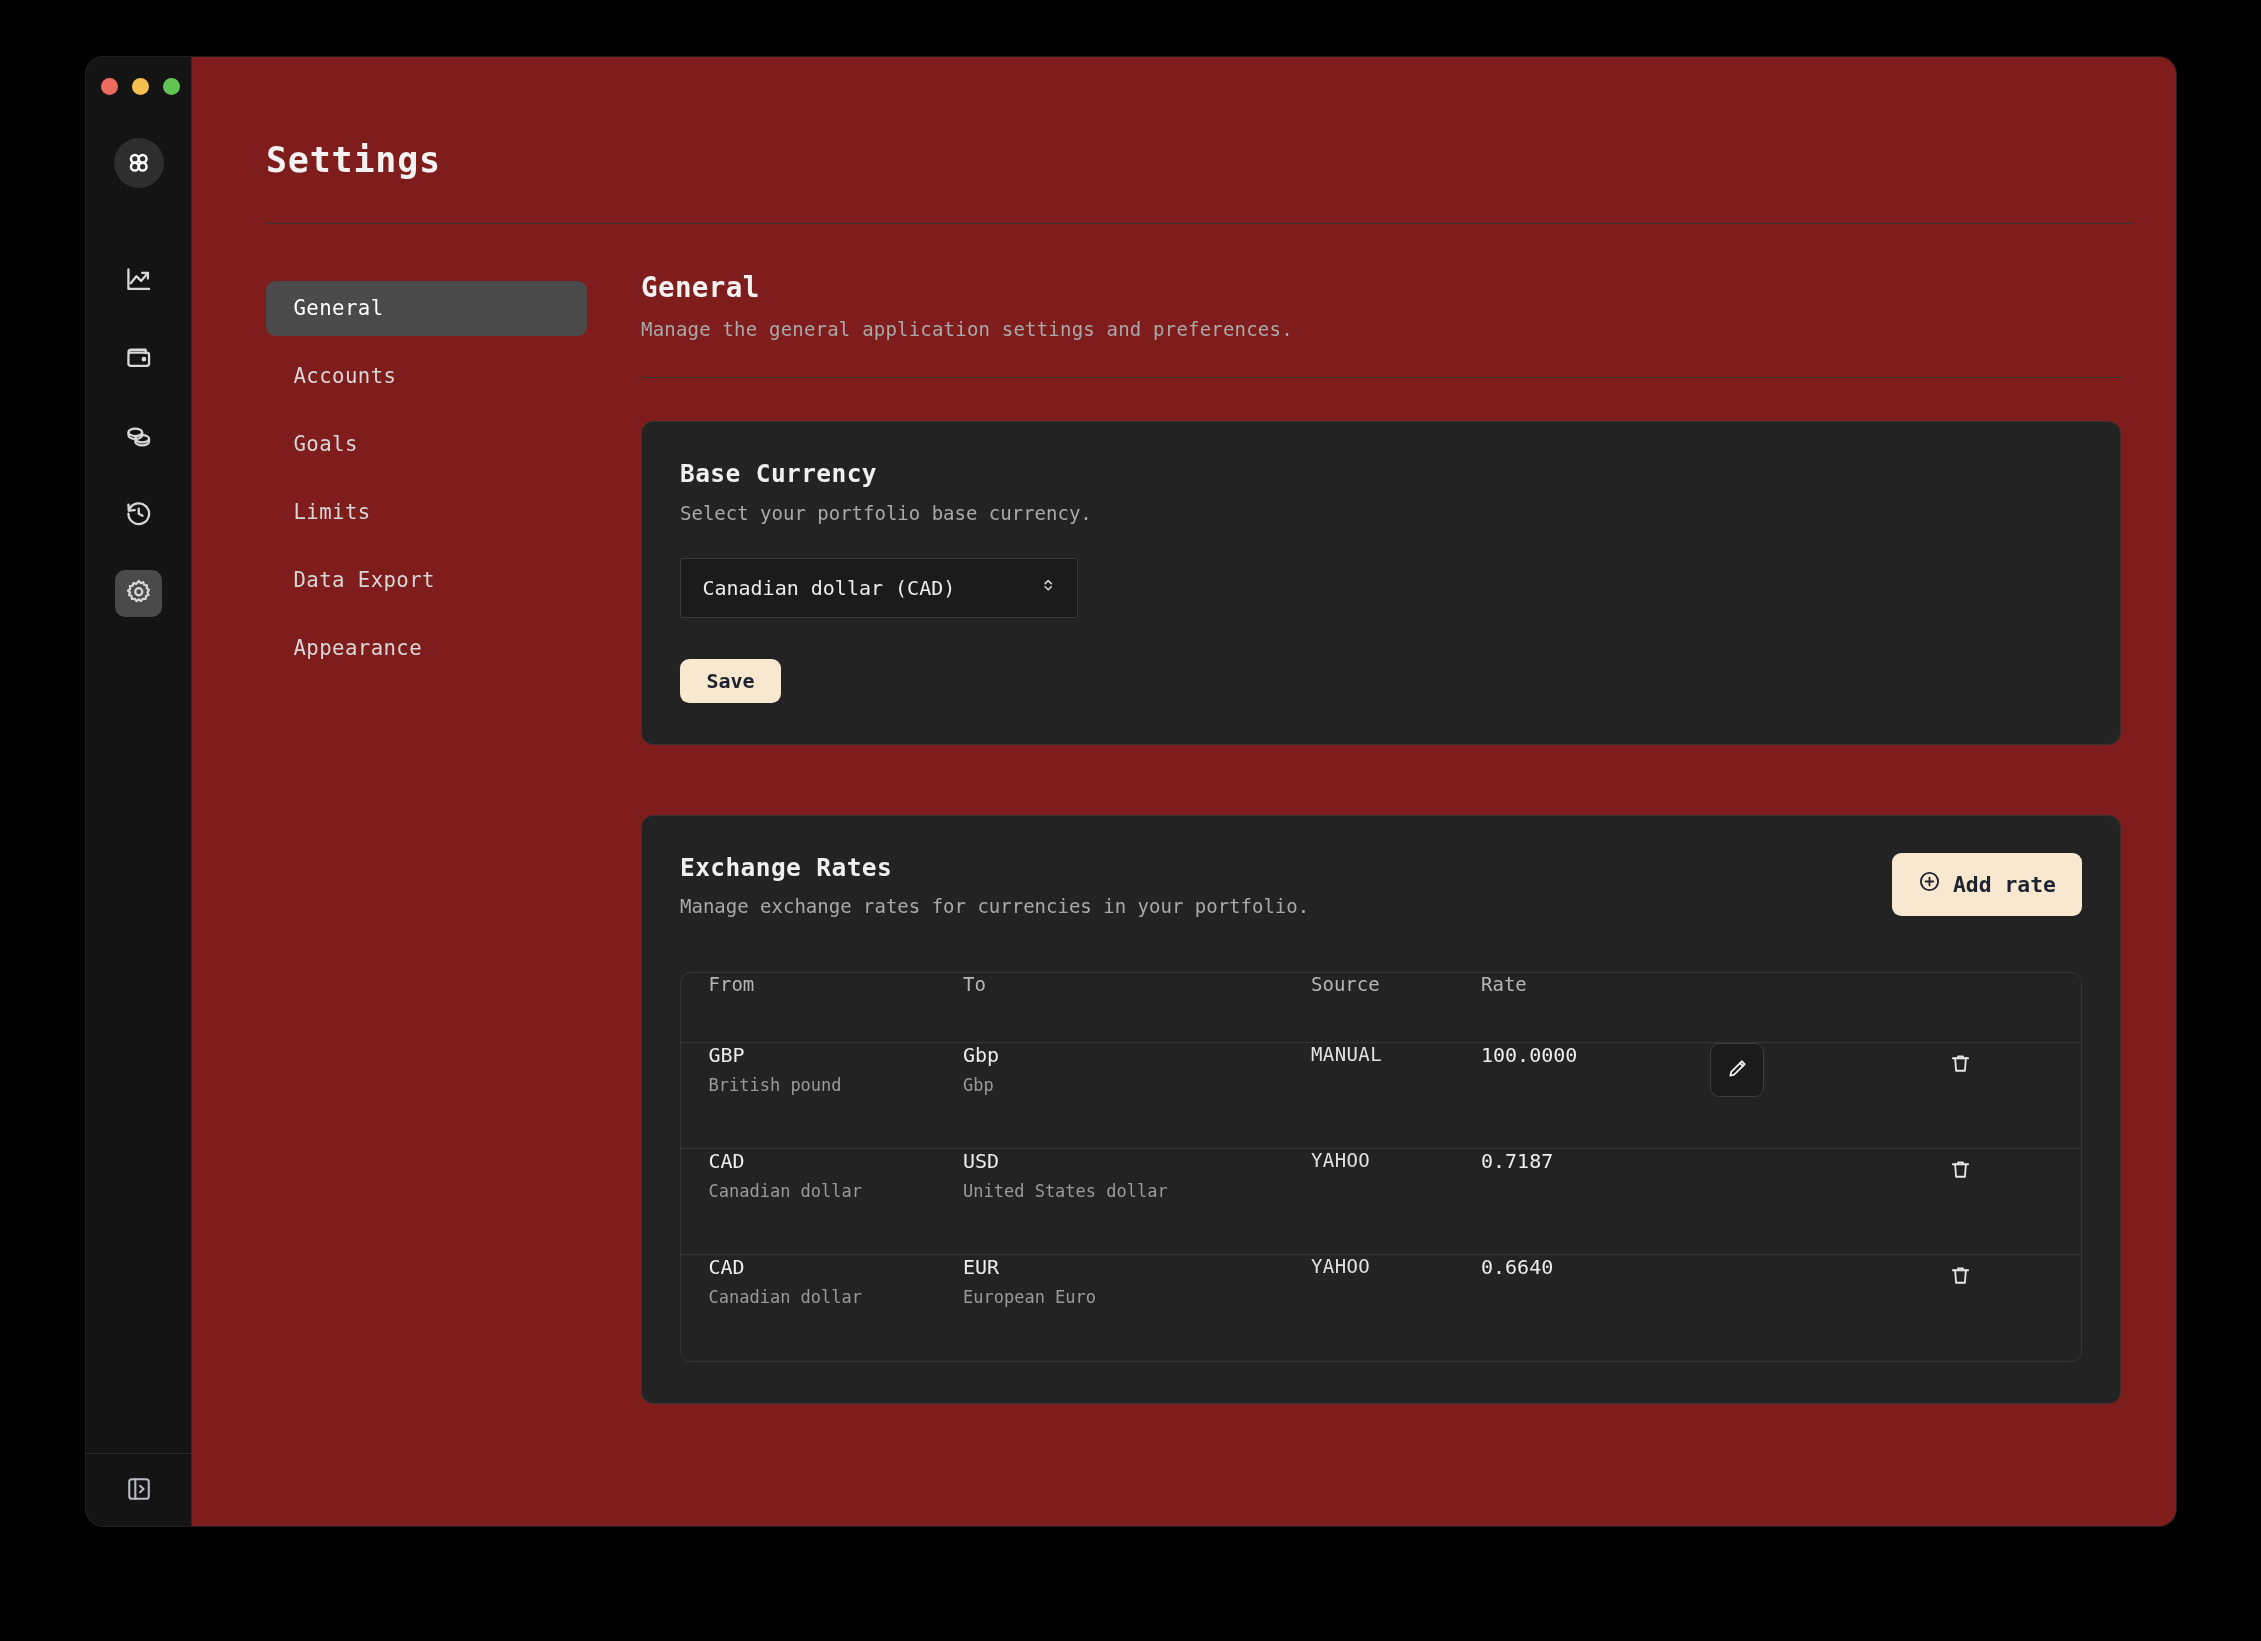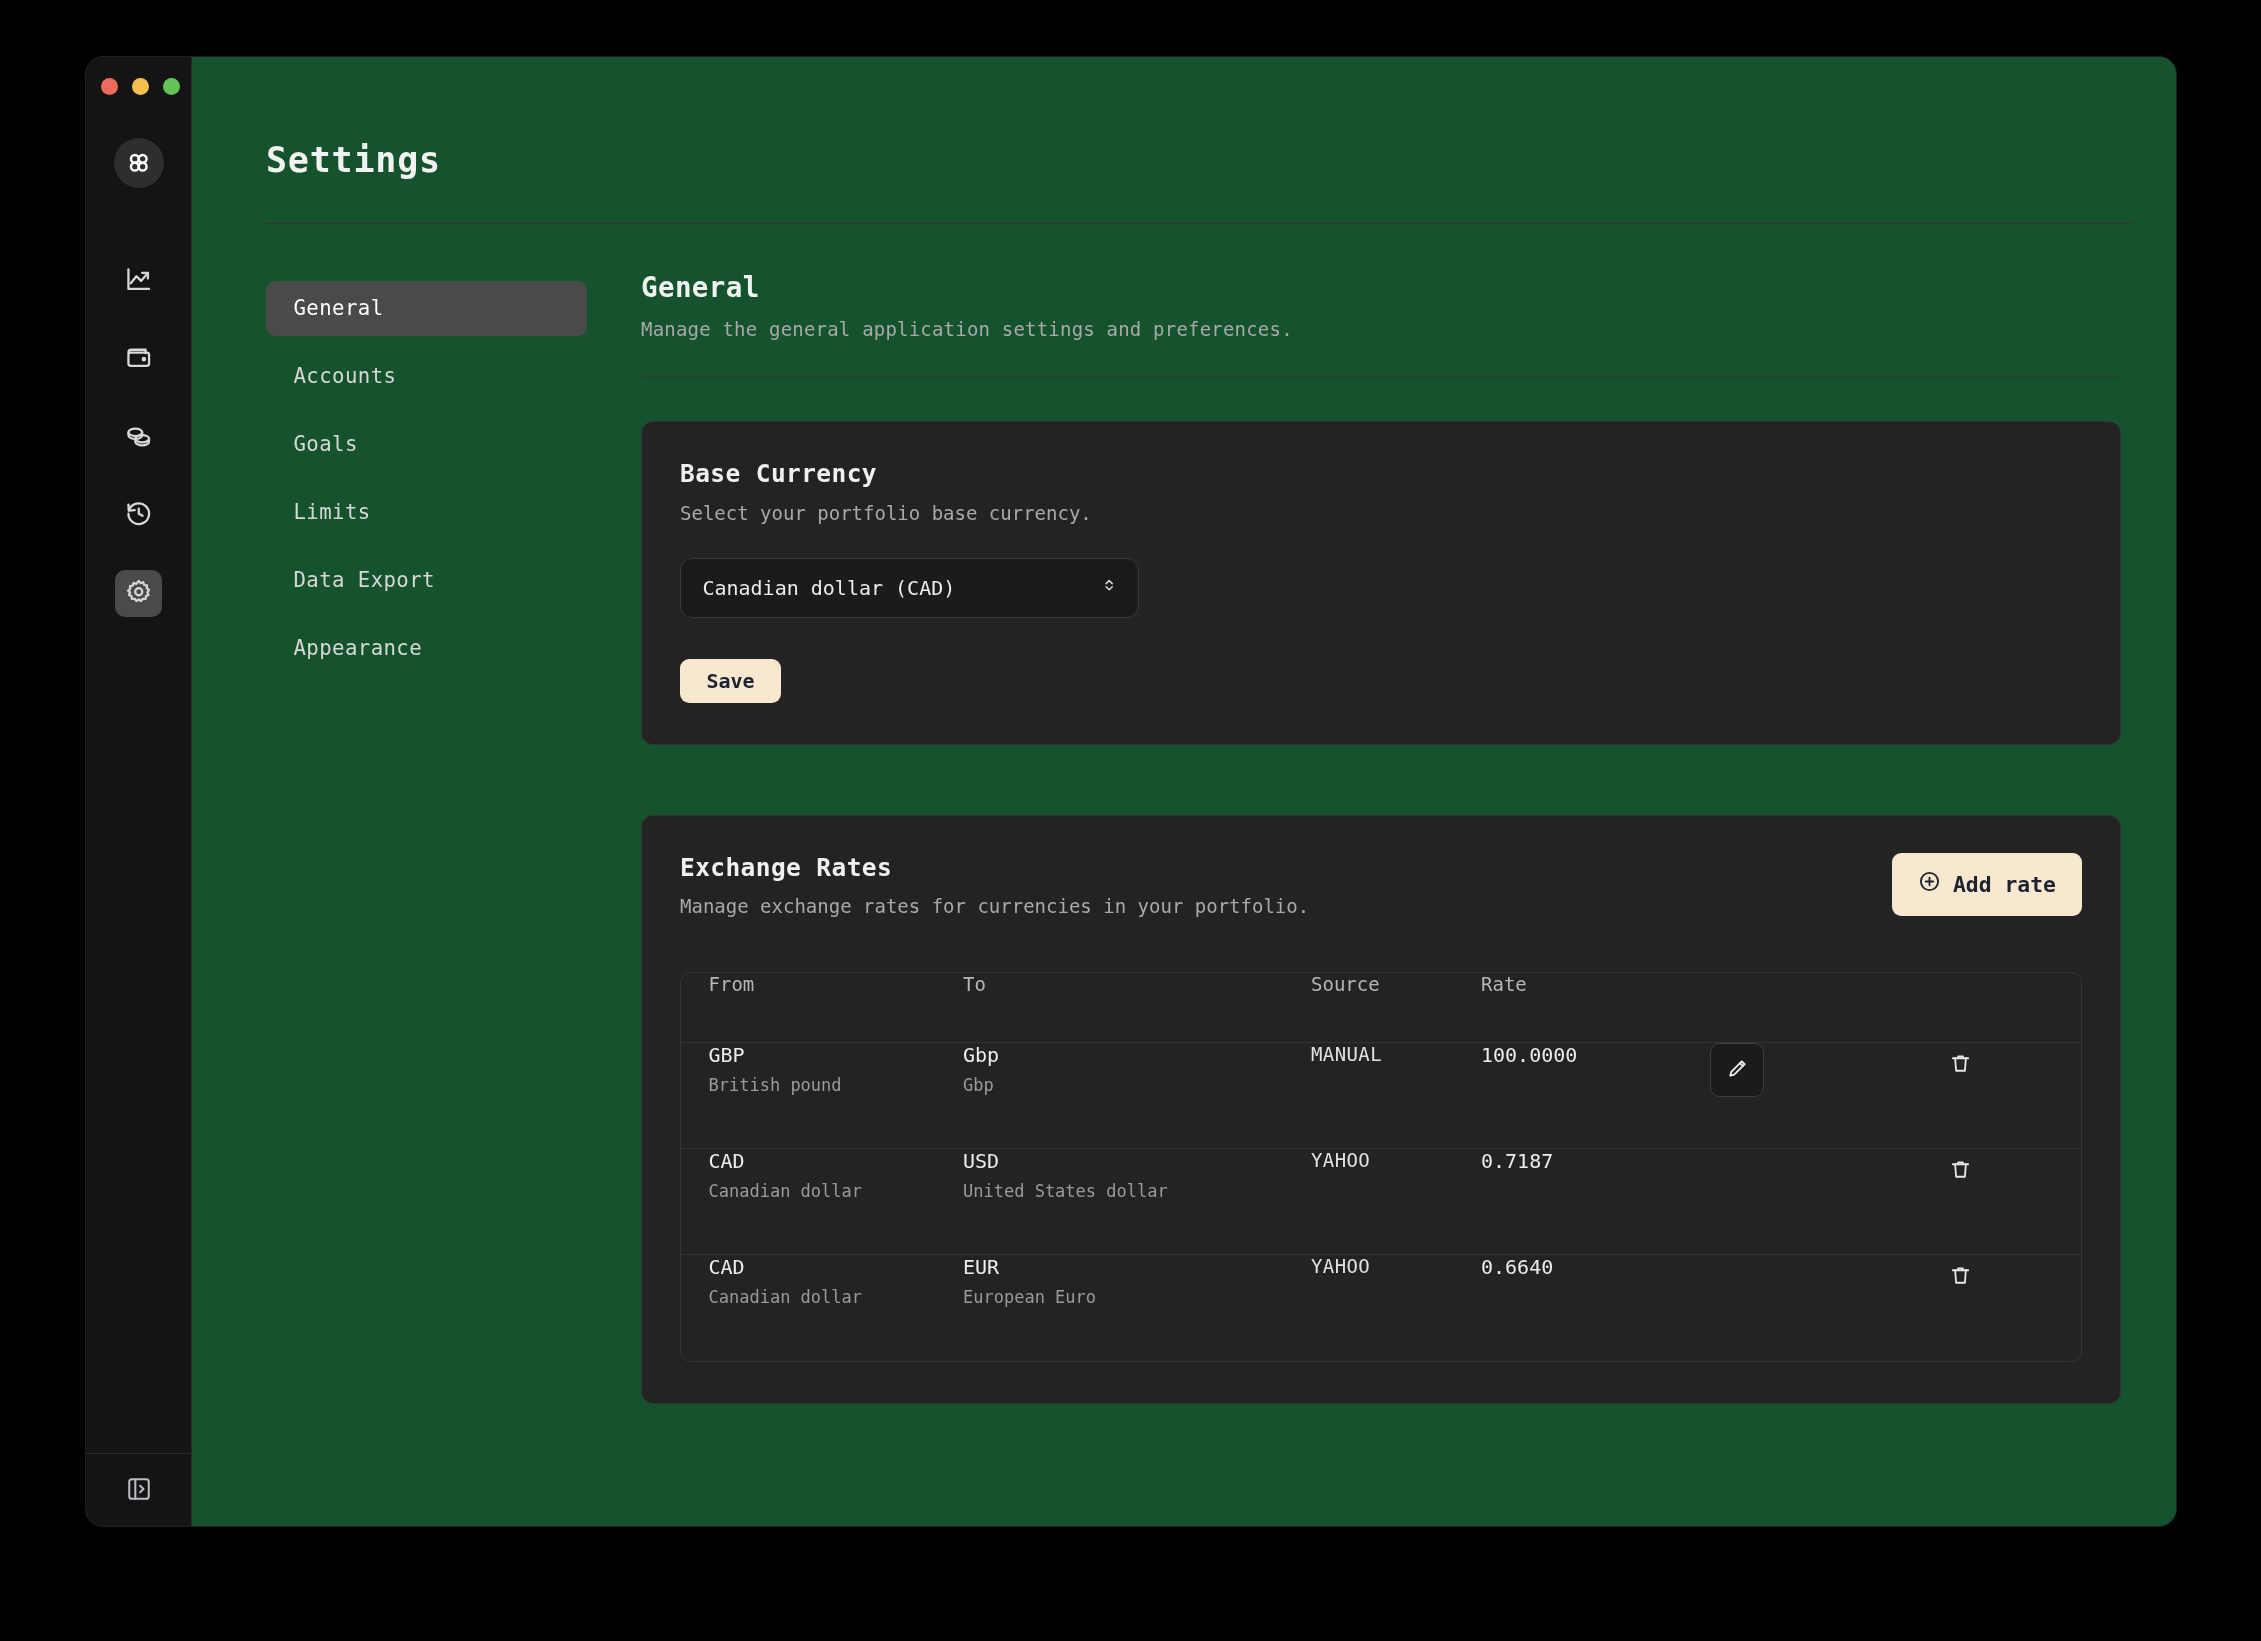--- a/index.html
+++ b/index.html
@@ -79,21 +79,21 @@
     bottom: 0; left: 0; right: 0;
     border-top: 0.8px solid #2b2b2b;
     height: 73px;
     display: flex; align-items: center; justify-content: center;
   }
   .rail-bottom .rail-btn { color: #b9bcc4; }
 
   
   .main {
     flex: 1;
-    background: #14532d;
+    background: #7f1d1d;
     padding: 0 55px 0 37px;
     overflow: hidden;
   }
 
   .page-title {
     font-size: 35px;
     font-weight: bold;
     color: #f2f2f2;
     letter-spacing: 0.8px;
     padding: 83px 0 0 37px;
@@ -140,25 +140,25 @@
     border: 0.8px solid #323232;
     border-radius: 12.2px;
     padding: 37px 38px 41px 38px;
   }
 
   .card-title { font-size: 24.5px; font-weight: bold; color: #f0f0f0; letter-spacing: 0.4px; }
   .card-sub { font-size: 19px; color: #a9a9a9; margin-top: 13.8px; }
 
   .select {
     margin-top: 34px;
-    width: 459px;
+    width: 398px;
     height: 60px;
     background: #1b1b1b;
     border: 0.8px solid #3a3a3a;
-    border-radius: 12px;
+    border-radius: 2px;
     display: flex;
     align-items: center;
     justify-content: space-between;
     padding: 0 20px 0 21.4px;
     font-size: 20px;
     color: #ededed;
   }
 
   .btn-accent {
     background: #f8e8cf;

